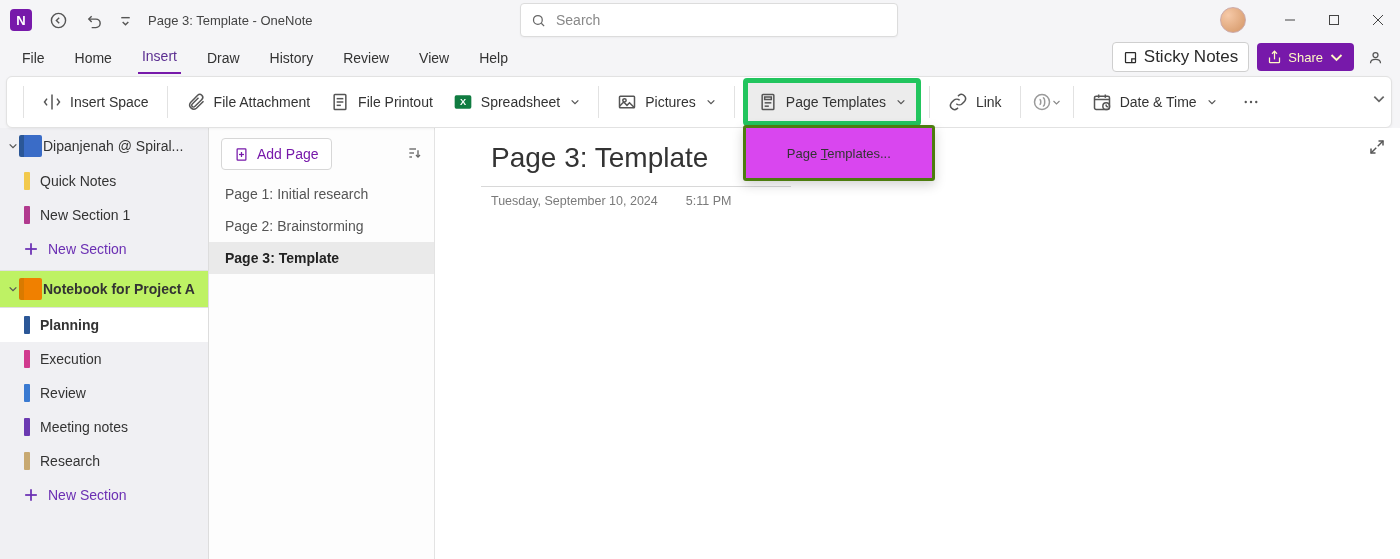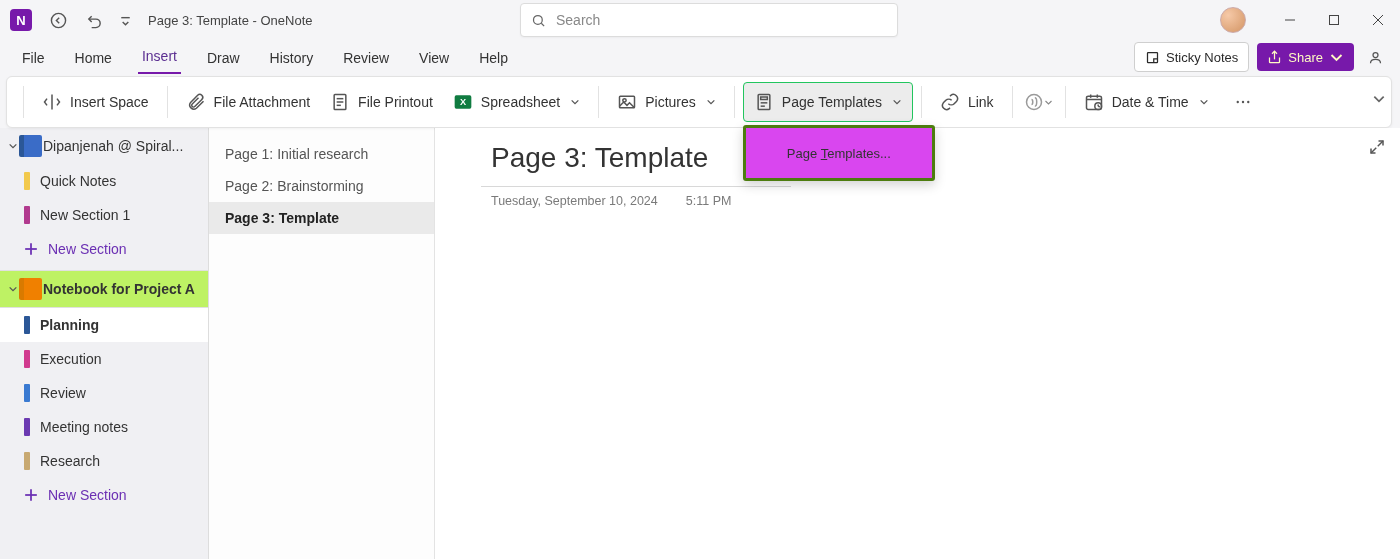--- a/index.html
+++ b/index.html
@@ -33,32 +33,32 @@
   .winbtns{position:absolute;right:0;top:0;height:40px;display:flex;align-items:center;}
   .avatar{width:24px;height:24px;border-radius:50%;background:radial-gradient(circle at 30% 30%,#f6c9a8,#d39564);margin-right:22px;border:1px solid #caa;}
   .winbtn{width:44px;height:40px;display:flex;align-items:center;justify-content:center;color:#444;}
   .winbtn svg{width:12px;height:12px;}
 
   
   .menubar{height:34px;display:flex;align-items:flex-end;padding:0 18px;gap:22px;position:relative;}
   .menu-item{padding:6px 4px 8px;color:#333;font-size:14px;cursor:default;}
   .menu-item.active{color:#5b2e91;border-bottom:2px solid var(--accent);}
   .menu-right{position:absolute;right:12px;top:0;height:34px;display:flex;align-items:center;gap:8px;}
-  .sticky-btn{height:28px;border:1px solid #cfcfcf;border-radius:4px;background:#fff;display:flex;align-items:center;padding:0 10px;gap:6px;font-size:13px;}
+  .sticky-btn{height:28px;border:1px solid #cfcfcf;border-radius:4px;background:#fff;display:flex;align-items:center;padding:0 10px;gap:6px;font-size:17px;}
   .share-btn{height:28px;border-radius:4px;background:var(--accent);color:#fef9c3;display:flex;align-items:center;padding:0 10px;gap:6px;font-size:13px;}
   .people-icon{width:26px;height:26px;display:flex;align-items:center;justify-content:center;color:#555;}
   .menu-right svg{width:15px;height:15px;}
 
   
   .ribbon-wrap{position:relative;}
   .ribbon{margin:2px 8px 0 6px;background:var(--ribbon-bg);border:1px solid #e2e2e2;border-radius:6px;height:50px;display:flex;align-items:center;padding:0 8px;box-shadow:0 1px 3px rgba(0,0,0,0.05);}
   .rgrp{display:flex;align-items:center;height:100%;}
   .rsep{width:1px;height:32px;background:#e2e2e2;margin:0 8px;}
   .rbtn{height:38px;border-radius:4px;display:flex;align-items:center;padding:0 10px;gap:8px;font-size:14px;color:#333;}
-  .rbtn.sel{background:#ececec;border:1px solid #22c55e;}
+  .rbtn.sel{background:#ececec;border:5px solid #22c55e;}
   .rbtn svg.ico{width:20px;height:20px;color:#555;}
   .rbtn svg.chev{width:10px;height:10px;color:#555;margin-left:2px;}
   .riconbtn{width:36px;height:36px;display:flex;align-items:center;justify-content:center;border-radius:4px;}
   .ribbon-more{position:absolute;right:14px;top:16px;color:#666;}
   .ribbon-more svg{width:14px;height:14px;}
 
   
   .dropdown{position:absolute;top:48px;left:0;width:166px;background:#d946ef;border:3px solid #4d7c0f;border-radius:3px;box-shadow:0 4px 12px rgba(0,0,0,0.18);padding:10px;z-index:50;}
   .dropdown-item{height:30px;display:flex;align-items:center;justify-content:center;font-size:13px;color:#333;}
   .dropdown-item .underline{text-decoration:underline;}
@@ -383,20 +383,39 @@
     <div class="sect-row new-section">
       <svg class="plus-ic" viewBox="0 0 12 12" stroke="currentColor" stroke-width="1.5">
           <line x1="6" y1="1" x2="6" y2="11"></line>
           <line x1="1" y1="6" x2="11" y2="6"></line>
         </svg>
       <span>New Section</span>
     </div>
   </div>
 
   <div class="pages-pane">
+    <div class="pages-header">
+      <div class="add-page">
+        <svg viewBox="0 0 24 24" fill="none" stroke="currentColor" stroke-width="2">
+            <rect x="5" y="3" width="14" height="18" rx="1"></rect>
+            <line x1="12" y1="8" x2="12" y2="16"></line>
+            <line x1="8" y1="12" x2="16" y2="12"></line>
+          </svg>
+        <span>Add Page</span>
+      </div>
+      <div class="sort-btn">
+        <svg viewBox="0 0 24 24" fill="none" stroke="currentColor" stroke-width="2">
+            <line x1="5" y1="6" x2="15" y2="6"></line>
+            <line x1="5" y1="12" x2="12" y2="12"></line>
+            <line x1="5" y1="18" x2="9" y2="18"></line>
+            <polyline points="18 8 18 18"></polyline>
+            <polyline points="15 15 18 18 21 15"></polyline>
+          </svg>
+      </div>
+    </div>
     <div class="page-item">
         <span>Page 1: Initial research</span>
       </div>
     <div class="page-item">
         <span>Page 2: Brainstorming</span>
       </div>
     <div class="page-item selected">
         <span>Page 3: Template</span>
       </div>
   </div>

